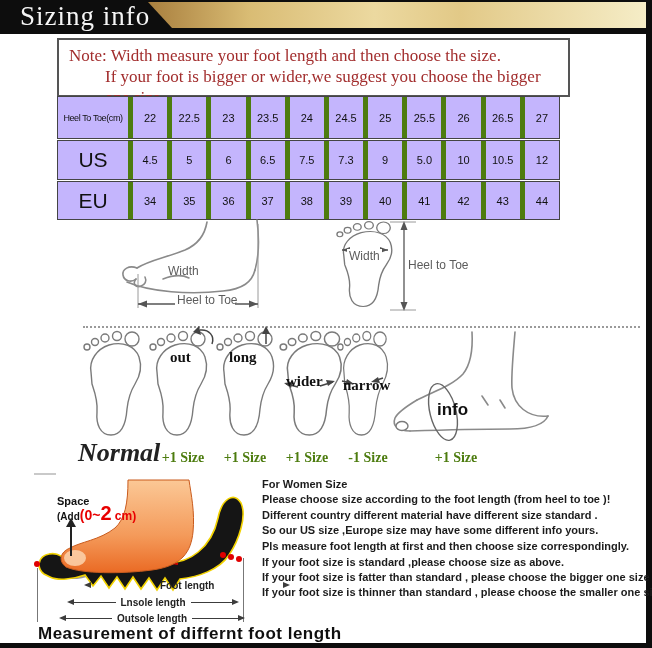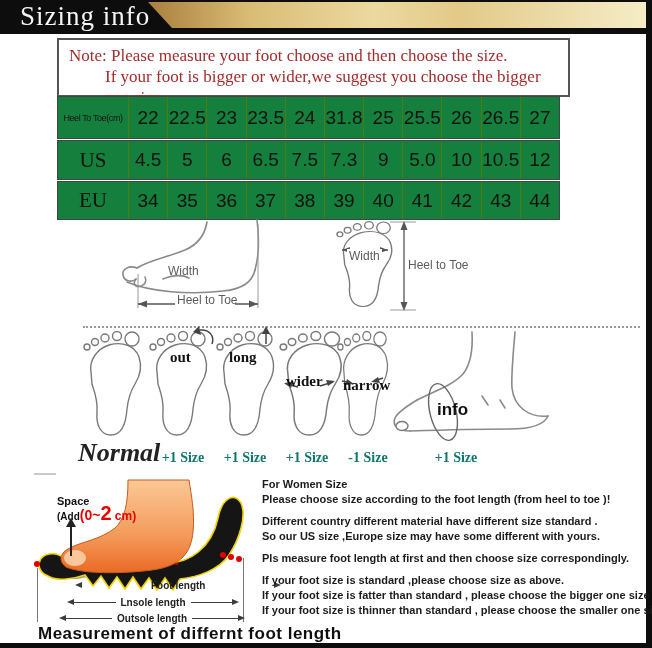--- a/index.html
+++ b/index.html
@@ -18,41 +18,41 @@
   .edge-b{left:0;bottom:0;width:652px;height:5px;background:#0d0d0d;}
 
   
   .notebox{left:57px;top:38px;width:499px;height:50px;border:2px solid #555;
            font-family:"Liberation Serif",serif;color:#a22d2d;font-size:17px;
            padding:5px 0 0 10px;line-height:21px;}
   .notebox .l2{padding-left:36px;}
 
   
   .trow{left:57px;width:501px;display:grid;grid-template-columns:70px repeat(11,1fr);
-        border:1px solid #444;background:#15803d;}
-  .trow>div{border-left:1px solid #4d7c0f;display:flex;align-items:center;justify-content:center;
-            font-size:19px;color:#111;}
+        border:1px solid #444;background:#c4b5fd;}
+  .trow>div{border-left:5px solid #4d7c0f;display:flex;align-items:center;justify-content:center;
+            font-size:11px;color:#111;}
   .trow>div:first-child{border-left:none;}
   .trow .rl-sm{font-size:9px;letter-spacing:-0.4px;}
-  .trow .rl-lg{font-size:21px;font-family:Liberation Serif, serif;}
+  .trow .rl-lg{font-size:21px;}
 
   
   svg{overflow:visible;}
   .sk{stroke:#8a8a8a;stroke-width:1.6;fill:none;stroke-linecap:round;}
   .fp{stroke:#7a7a7a;stroke-width:1.4;fill:#fff;}
   .thin{stroke:#9a9a9a;stroke-width:1;fill:none;}
   .arr{stroke:#555;stroke-width:1.3;fill:none;}
   .ah{fill:#555;stroke:none;}
   .dk{stroke:#444;stroke-width:1.5;fill:none;}
 
   .diag-lbl{color:#5c5c5c;font-size:12px;}
   .dotline{left:83px;top:326px;width:557px;border-top:2px dotted #9a9a9a;height:0;}
 
   .type-lbl{font-family:"Liberation Serif",serif;font-weight:bold;font-size:15px;color:#111;}
-  .size-lbl{font-family:"Liberation Serif",serif;font-weight:bold;font-size:14px;color:#0f766e;
+  .size-lbl{font-family:"Liberation Serif",serif;font-weight:bold;font-size:14px;color:#4d7c0f;
             width:60px;text-align:center;}
   .normal-lbl{font-family:"Liberation Serif",serif;font-style:italic;font-weight:bold;
               font-size:26px;color:#222;}
   .hight-lbl{font-weight:bold;font-size:17px;color:#111;font-family:"Liberation Sans",sans-serif;}
 
   
   .mrow{display:flex;align-items:center;height:10px;}
   .mrow .ln{flex:1;height:1px;background:#3c3c3c;}
   .mrow .lbl{font-size:10px;font-weight:bold;color:#222;padding:0 5px;white-space:nowrap;}
   .ahl{width:0;height:0;border-top:3px solid transparent;border-bottom:3px solid transparent;
@@ -69,48 +69,48 @@
   .space-note .r1{font-weight:bold;font-size:14px;color:#e80000;}
   .space-note .r2{font-weight:bold;font-size:20px;color:#e80000;}
   .space-note .r3{font-weight:bold;font-size:12px;color:#e80000;}
   .uparrow{width:2px;background:#222;}
   .uparrow::before{content:"";position:absolute;top:-8px;left:-4px;
        border-left:5px solid transparent;border-right:5px solid transparent;
        border-bottom:9px solid #222;}
 
   .advice{width:385px;font-size:11px;font-weight:bold;color:#1c1c1c;line-height:15px;}
   .advice div{white-space:nowrap;}
-  .advice .gap{margin-top:7px;}
+  .advice .gap{margin-top:1px;}
   .btitle{font-size:17px;font-weight:bold;color:#0f0f0f;letter-spacing:0.5px;}
 </style>
 </head>
 <body>
 
 <div class="page">
 
   <div class="abs hdr">
     <div class="abs gold"></div>
     <div class="abs hdr-title">Sizing info</div>
   </div>
   <div class="abs edge-r"></div>
   <div class="abs edge-b"></div>
 
   <div class="abs notebox">
-    <div class="l1">Note: Please measure your foot choose and then choose the size.</div>
+    <div class="l1">Note: Width measure your foot length and then choose the size.</div>
     <div class="l2">If your foot is bigger or wider,we suggest you choose the bigger one size</div>
   </div>
 
   <div class="abs trow" style="top:96px;height:41px;">
     <div class="rl-sm">Heel To Toe(cm)</div>
     <div>22</div>
     <div>22.5</div>
     <div>23</div>
     <div>23.5</div>
     <div>24</div>
-    <div>31.8</div>
+    <div>24.5</div>
     <div>25</div>
     <div>25.5</div>
     <div>26</div>
     <div>26.5</div>
     <div>27</div>
   </div>
   <div class="abs trow" style="top:140px;height:38px;">
     <div class="rl-lg">US</div>
     <div>4.5</div>
     <div>5</div>
@@ -264,21 +264,21 @@
   </div>
   <div class="abs uparrow" style="left:70px;top:526px;height:30px;"></div>
 
   <div class="abs reddot" style="left:34px;top:561px;"></div>
   <div class="abs reddot" style="left:220px;top:552px;"></div>
   <div class="abs reddot" style="left:228px;top:554px;"></div>
   <div class="abs reddot" style="left:236px;top:556px;"></div>
 
   <div class="abs vguide" style="left:37px;top:568px;height:54px;"></div>
   <div class="abs vguide" style="left:243px;top:558px;height:64px;"></div>
-  <div class="abs mrow" style="left:75px;top:580px;width:158px;gap:32px;">
+  <div class="abs mrow" style="left:84px;top:580px;width:158px;gap:32px;">
     <span class="ahl"></span>
       <span class="ln"></span>
     <span class="lbl">Foot length</span>
     <span class="ln"></span>
       <span class="ahr"></span>
   </div>
   <div class="abs mrow" style="left:67px;top:597px;width:172px;">
     <span class="ahl"></span>
       <span class="ln"></span>
     <span class="lbl">Lnsole length</span>
@@ -290,21 +290,21 @@
       <span class="ln"></span>
     <span class="lbl">Outsole length</span>
     <span class="ln"></span>
       <span class="ahr"></span>
   </div>
 
   <div class="abs advice" style="left:262px;top:477px;">
     <div>For Women Size</div>
     <div>Please choose size according to the foot length (from heel to toe )!</div>
     <div class="gap">Different country different material have different size standard .</div>
-    <div>So our US size ,Europe size may have some different with yours.</div>
+    <div>So our US size ,Europe size may have some different info yours.</div>
     <div class="gap">Pls measure foot length at first and then choose size correspondingly.</div>
     <div class="gap">If your foot size is standard ,please choose size as above.</div>
     <div>If your foot size is fatter than standard , please choose the bigger one size ,</div>
     <div>If your foot size is thinner than standard , please choose the smaller one size</div>
   </div>
 
   <div class="abs btitle" style="left:38px;top:624px;">Measurement of differnt foot length</div>
 
 </div>
 

